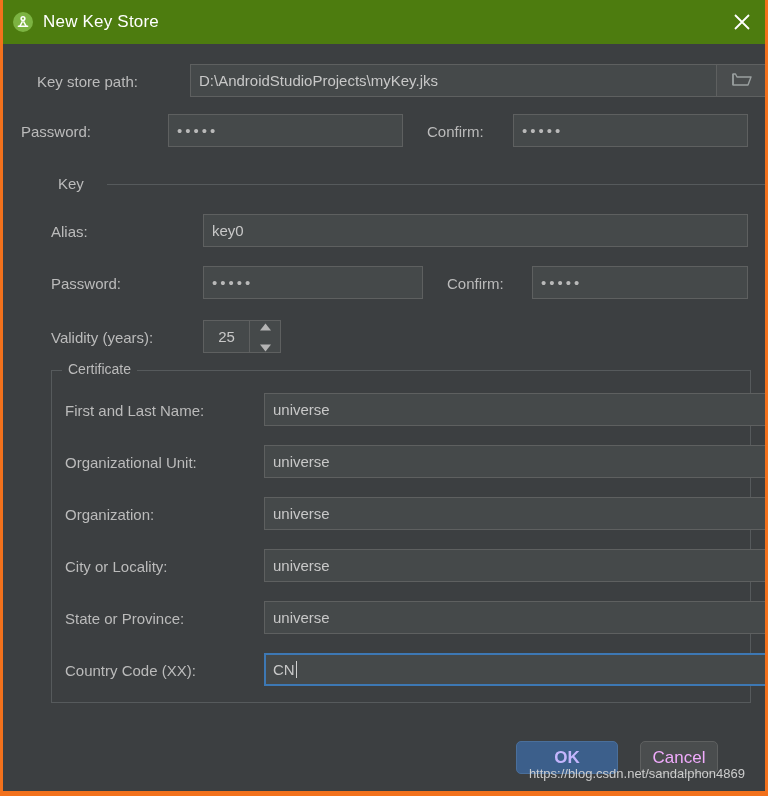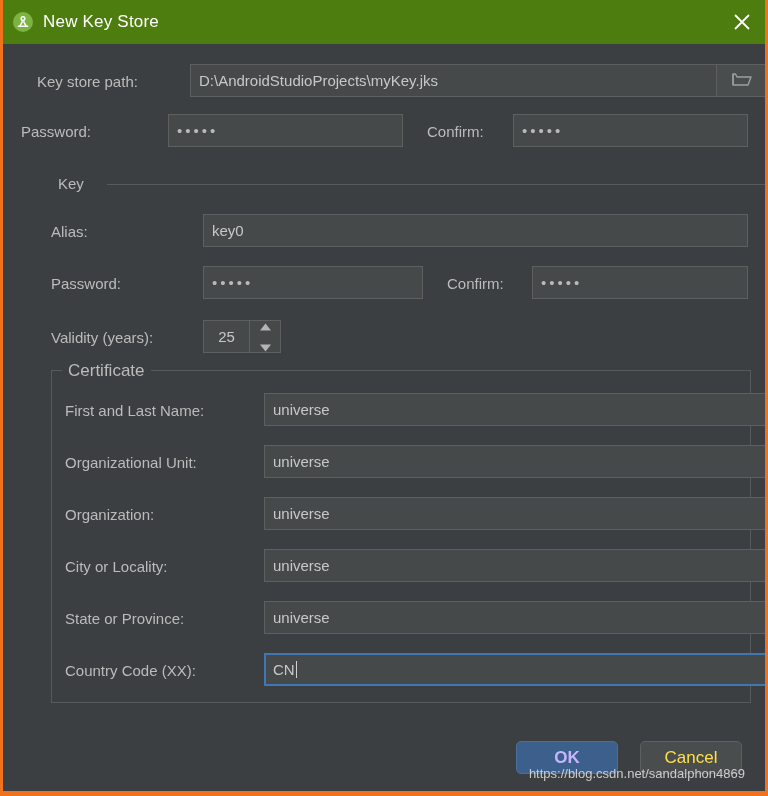--- a/index.html
+++ b/index.html
@@ -177,21 +177,21 @@
   #group-certificate {
     position: absolute; left: 48px; top: 370px;
     width: 700px; height: 333px;
     box-sizing: border-box;
     border: 1px solid #565a5c;
   }
   #group-certificate-title {
     position: absolute; left: 10px; top: -10px;
     background: #3c3f41;
     padding: 0 6px;
-    color: #bbbbbb; font-size: 17px;
+    color: #bbbbbb; font-size: 14px;
   }
 
   .cert-row { position: absolute; left: 13px; width: 674px; }
   .cert-label { position: absolute; left: 0; top: 10px; }
   .cert-input { position: absolute; left: 199px; top: 0; width: 565px; }
 
   
   #button-bar { position: absolute; left: 0; top: 741px; width: 762px; }
   .dlg-button {
     position: absolute;
@@ -204,24 +204,24 @@
     cursor: pointer;
   }
   #ok-button {
     left: 513px; width: 102px;
     background: #3c5f8b;
     border: 1px solid #4a6f9b;
     color: #c4b5fd;
     font-weight: bold;
   }
   #cancel-button {
-    left: 637px; width: 102px;
+    left: 637px; width: 78px;
     background: #4a4d4e;
     border: 1px solid #5e6060;
-    color: #fde047;
+    color: #f0abfc;
   }
 
   
   #watermark {
     position: absolute;
     right: 20px;
     top: 766px;
     color: #d8d8d8;
     font-size: 13px;
     opacity: 0.92;

